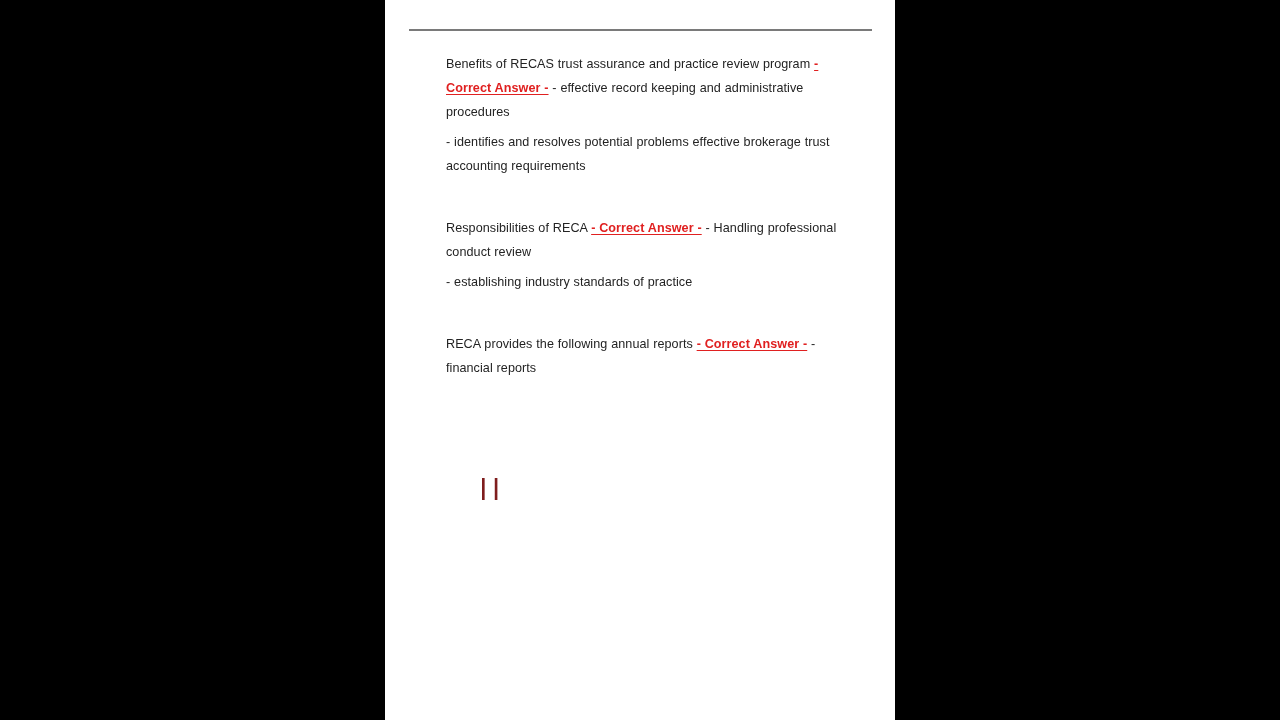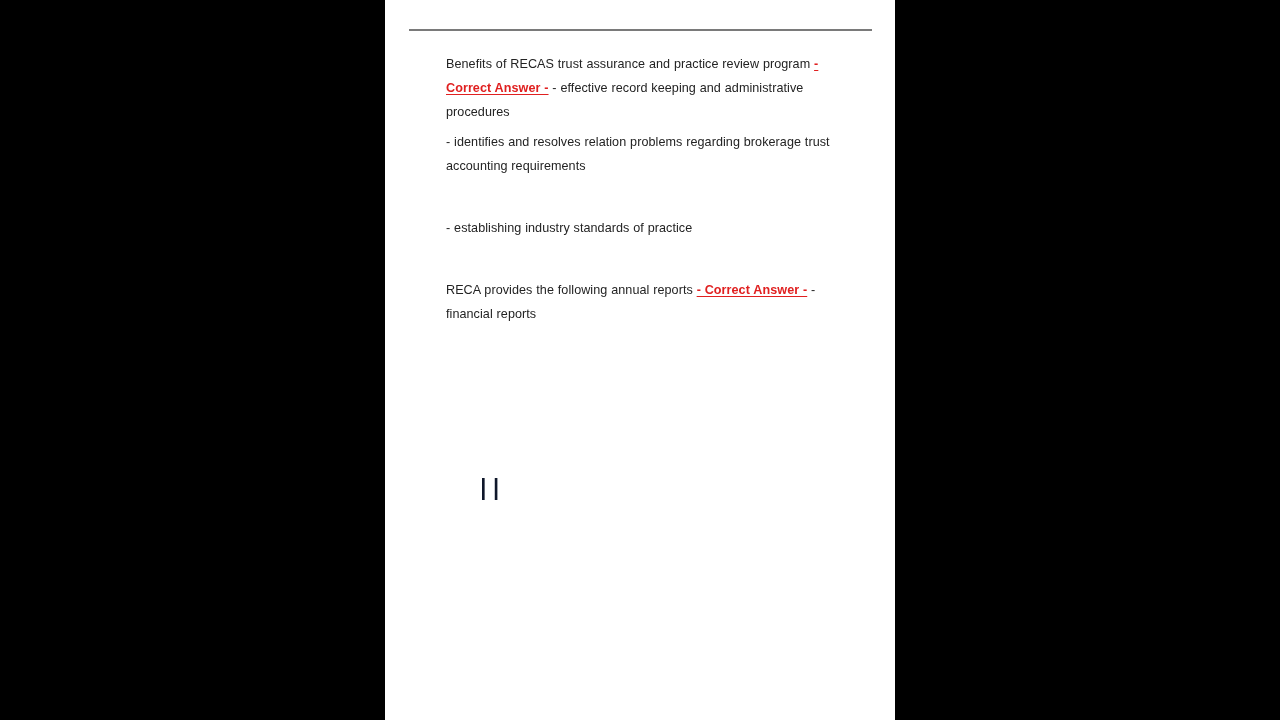--- a/index.html
+++ b/index.html
@@ -85,43 +85,44 @@
     text-underline-offset: 2px;
   }
 
   
   .watermark {
     position: absolute;
     left: 95px;
     top: 473px;
     width: 56px;
     height: 34px;
-    color: #0f172a;
+    color: #7f1d1d;
     font-size: 30px;
     line-height: 34px;
     letter-spacing: 6px;
     user-select: none;
     pointer-events: none;
   }
 </style>
 </head>
 <body>
 
 <div class="viewport">
 
   <div class="page">
 
     <hr class="rule rule-top">
 
     <div class="content">
         <div class="qa-block">
           <p class="qa-line"><span>Benefits of RECAS trust assurance and practice review program </span><span class="answer-tag">- Correct Answer -</span><span> - effective record keeping and administrative procedures</span></p>
-          <p class="qa-line"><span>- identifies and resolves relation problems regarding brokerage trust accounting requirements</span></p>
+          <p class="qa-line"><span>- identifies and resolves potential problems effective brokerage trust accounting requirements</span></p>
         </div>
         <div class="qa-block">
+          <p class="qa-line"><span>Responsibilities of RECA </span><span class="answer-tag">- Correct Answer -</span><span> - Handling professional conduct review</span></p>
           <p class="qa-line"><span>- establishing industry standards of practice</span></p>
         </div>
         <div class="qa-block">
           <p class="qa-line"><span>RECA provides the following annual reports </span><span class="answer-tag">- Correct Answer -</span><span> - financial reports</span></p>
         </div>
       </div>
 
     <div class="watermark">ll</div>
 
   </div>

